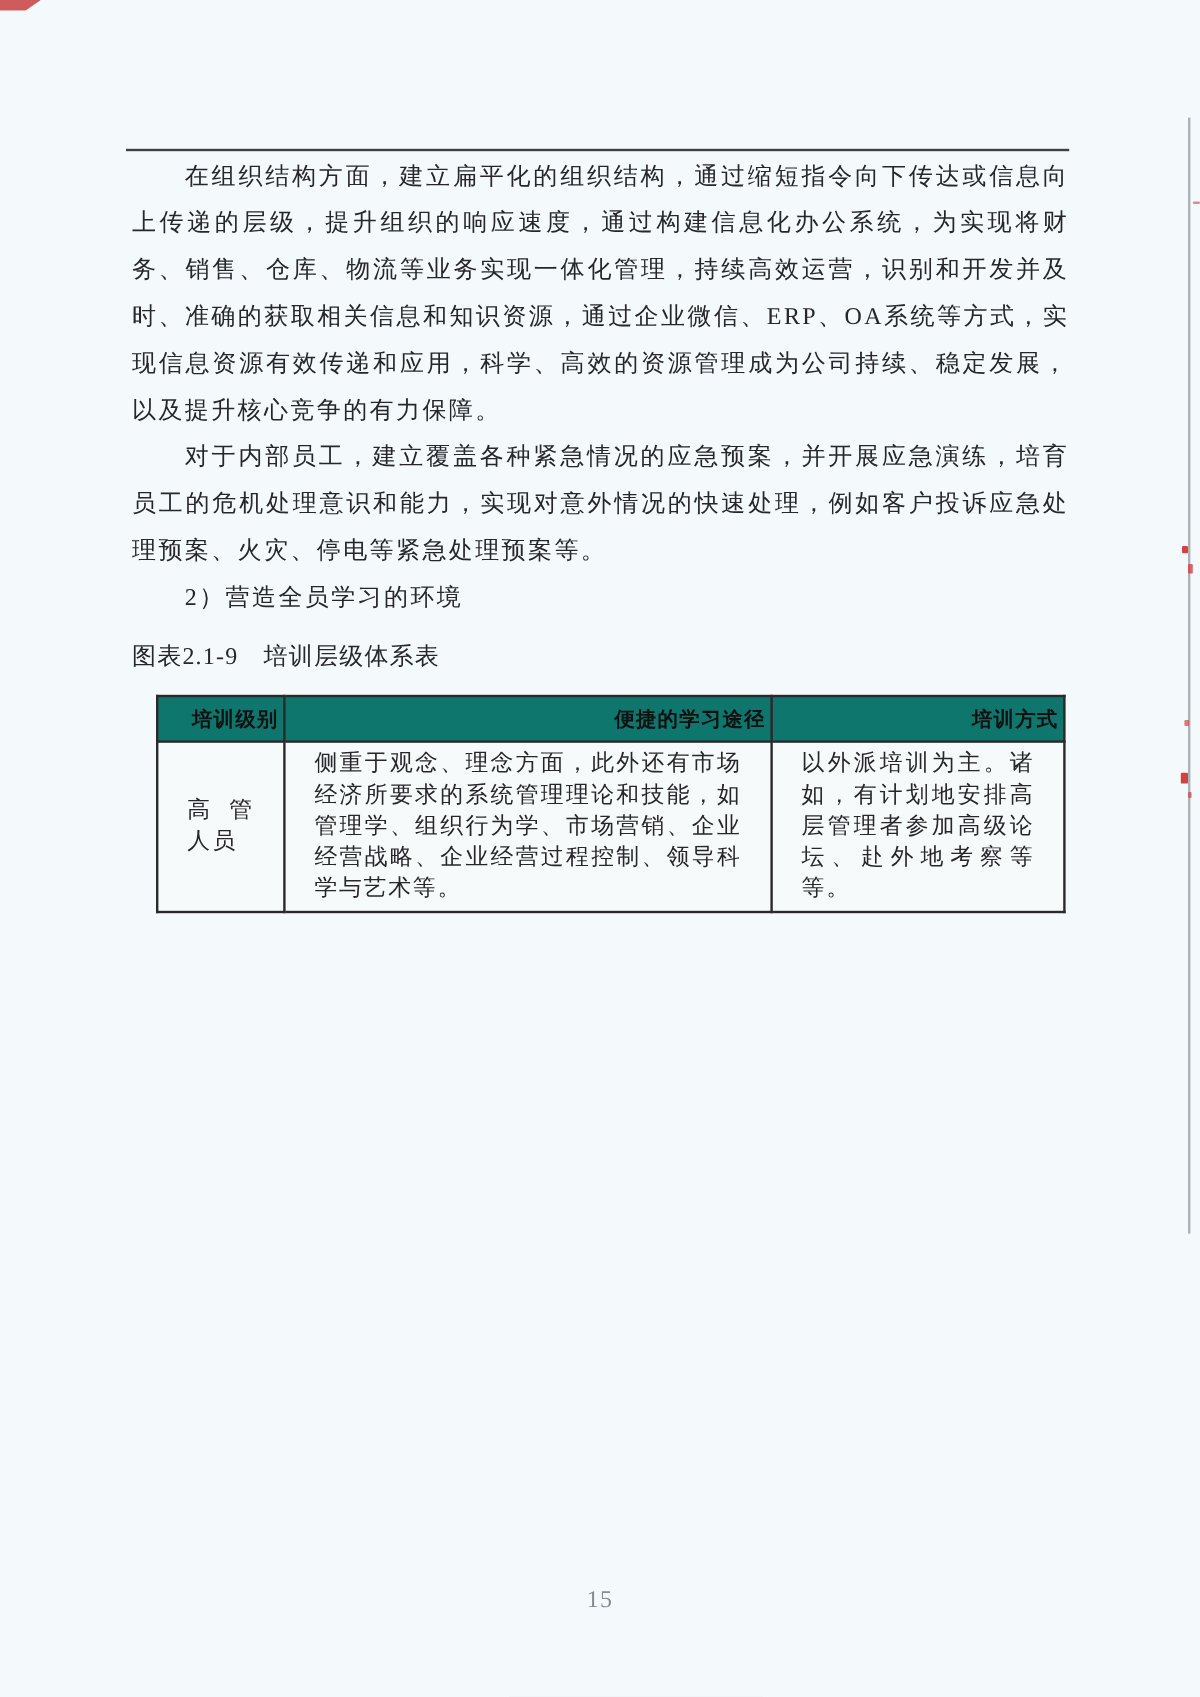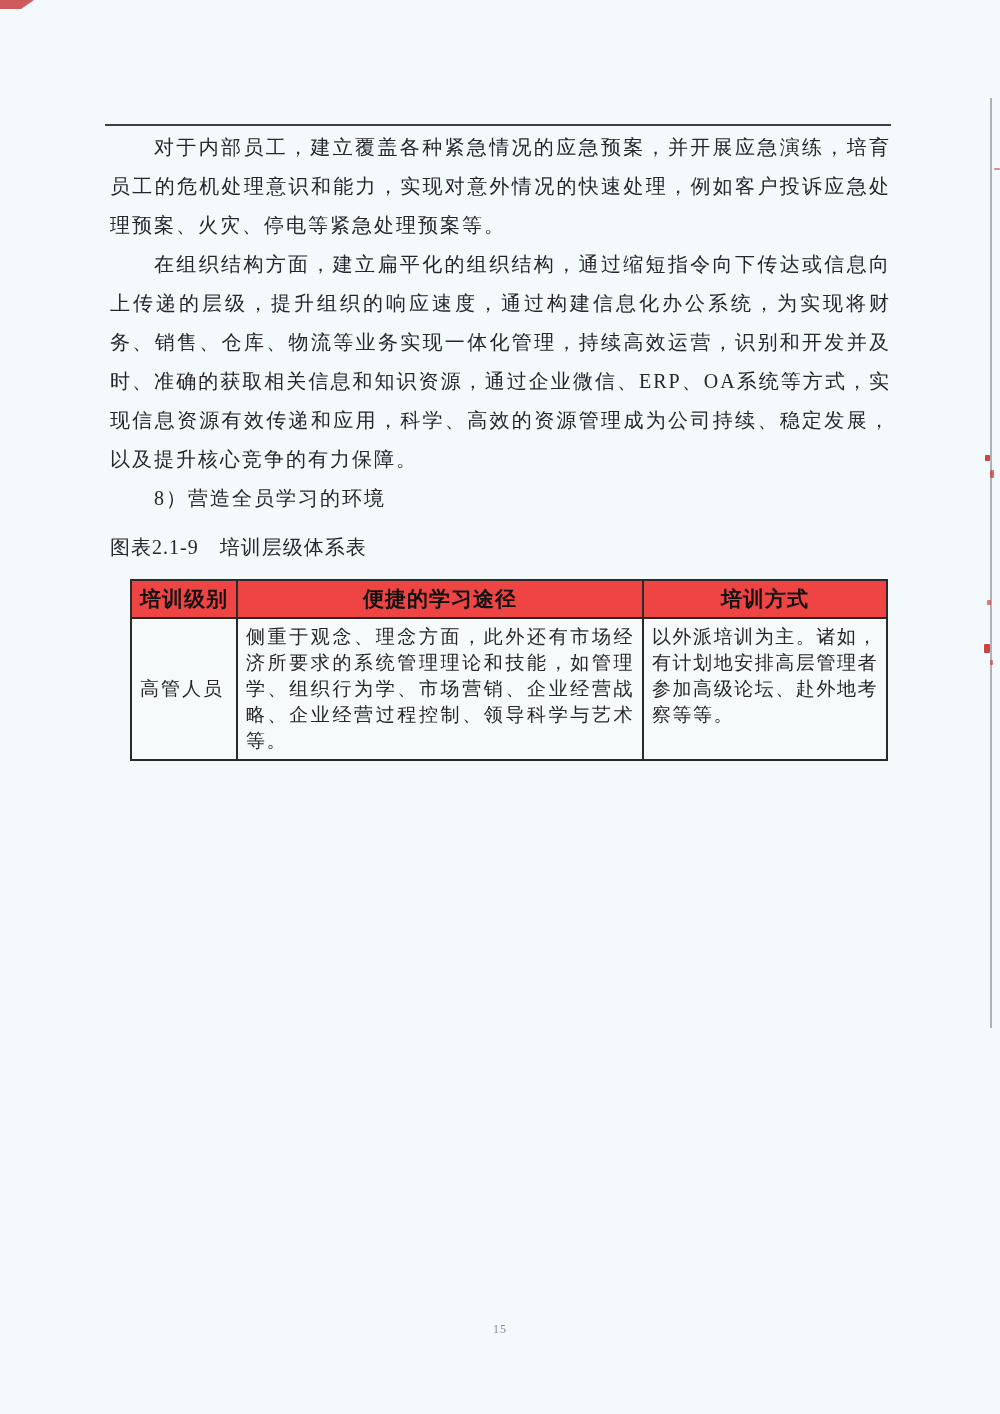--- a/index.html
+++ b/index.html
@@ -61,53 +61,53 @@
     border-collapse:collapse;
     table-layout:fixed;
     width:756px;
     margin-left:20px;
     background:#f6fafb;
   }
   .training-table col.c1{width:106px;}
   .training-table col.c2{width:406px;}
   .training-table col.c3{width:244px;}
   .training-table th{
-    background:#ef4444;
+    background:#0f766e;
     border:2px solid #2a2a2a;
     font-family:"Liberation Sans","DejaVu Sans",sans-serif;
     font-weight:bold;
-    font-size:21px;
+    font-size:17px;
     letter-spacing:1px;
     color:#111;
     height:32px;
     padding:2px 4px;
-    text-align:center;
+    text-align:right;
     vertical-align:middle;
   }
   .training-table td{
     border:2px solid #2a2a2a;
     font-size:19px;
     line-height:26px;
     letter-spacing:1.5px;
     color:#26262b;
-    padding:5px 8px;
+    padding:5px 24px;
     text-align:justify;
     vertical-align:top;
   }
   .training-table td.level-cell{
     vertical-align:middle;
     letter-spacing:2px;
   }
   
   .page-number{
     position:absolute;
     left:0; right:0;
     top:1322px;
     text-align:center;
-    font-size:12px;
+    font-size:20px;
     color:#6b7075;
     letter-spacing:1px;
     opacity:.8;
   }
   
   .edge-line{
     position:absolute;
     left:990px; top:98px;
     width:2px; height:930px;
     background:#9fa6a9;
@@ -128,23 +128,23 @@
 </head>
 <body>
 
 <div class="page">
 
   <div class="corner-mark"></div>
 
   <div class="top-rule"></div>
 
   <div class="body-text">
+    <p class="para">在组织结构方面，建立扁平化的组织结构，通过缩短指令向下传达或信息向上传递的层级，提升组织的响应速度，通过构建信息化办公系统，为实现将财务、销售、仓库、物流等业务实现一体化管理，持续高效运营，识别和开发并及时、准确的获取相关信息和知识资源，通过企业微信、ERP、OA系统等方式，实现信息资源有效传递和应用，科学、高效的资源管理成为公司持续、稳定发展，以及提升核心竞争的有力保障。</p>
     <p class="para">对于内部员工，建立覆盖各种紧急情况的应急预案，并开展应急演练，培育员工的危机处理意识和能力，实现对意外情况的快速处理，例如客户投诉应急处理预案、火灾、停电等紧急处理预案等。</p>
-    <p class="para">在组织结构方面，建立扁平化的组织结构，通过缩短指令向下传达或信息向上传递的层级，提升组织的响应速度，通过构建信息化办公系统，为实现将财务、销售、仓库、物流等业务实现一体化管理，持续高效运营，识别和开发并及时、准确的获取相关信息和知识资源，通过企业微信、ERP、OA系统等方式，实现信息资源有效传递和应用，科学、高效的资源管理成为公司持续、稳定发展，以及提升核心竞争的有力保障。</p>
-    <p class="para">8）营造全员学习的环境</p>
+    <p class="para">2）营造全员学习的环境</p>
 
     <p class="para table-caption">图表2.1-9　培训层级体系表</p>
 
     <table class="training-table">
       <colgroup>
           <col class="c1">
           <col class="c2">
           <col class="c3">
         </colgroup>
       <thead>

